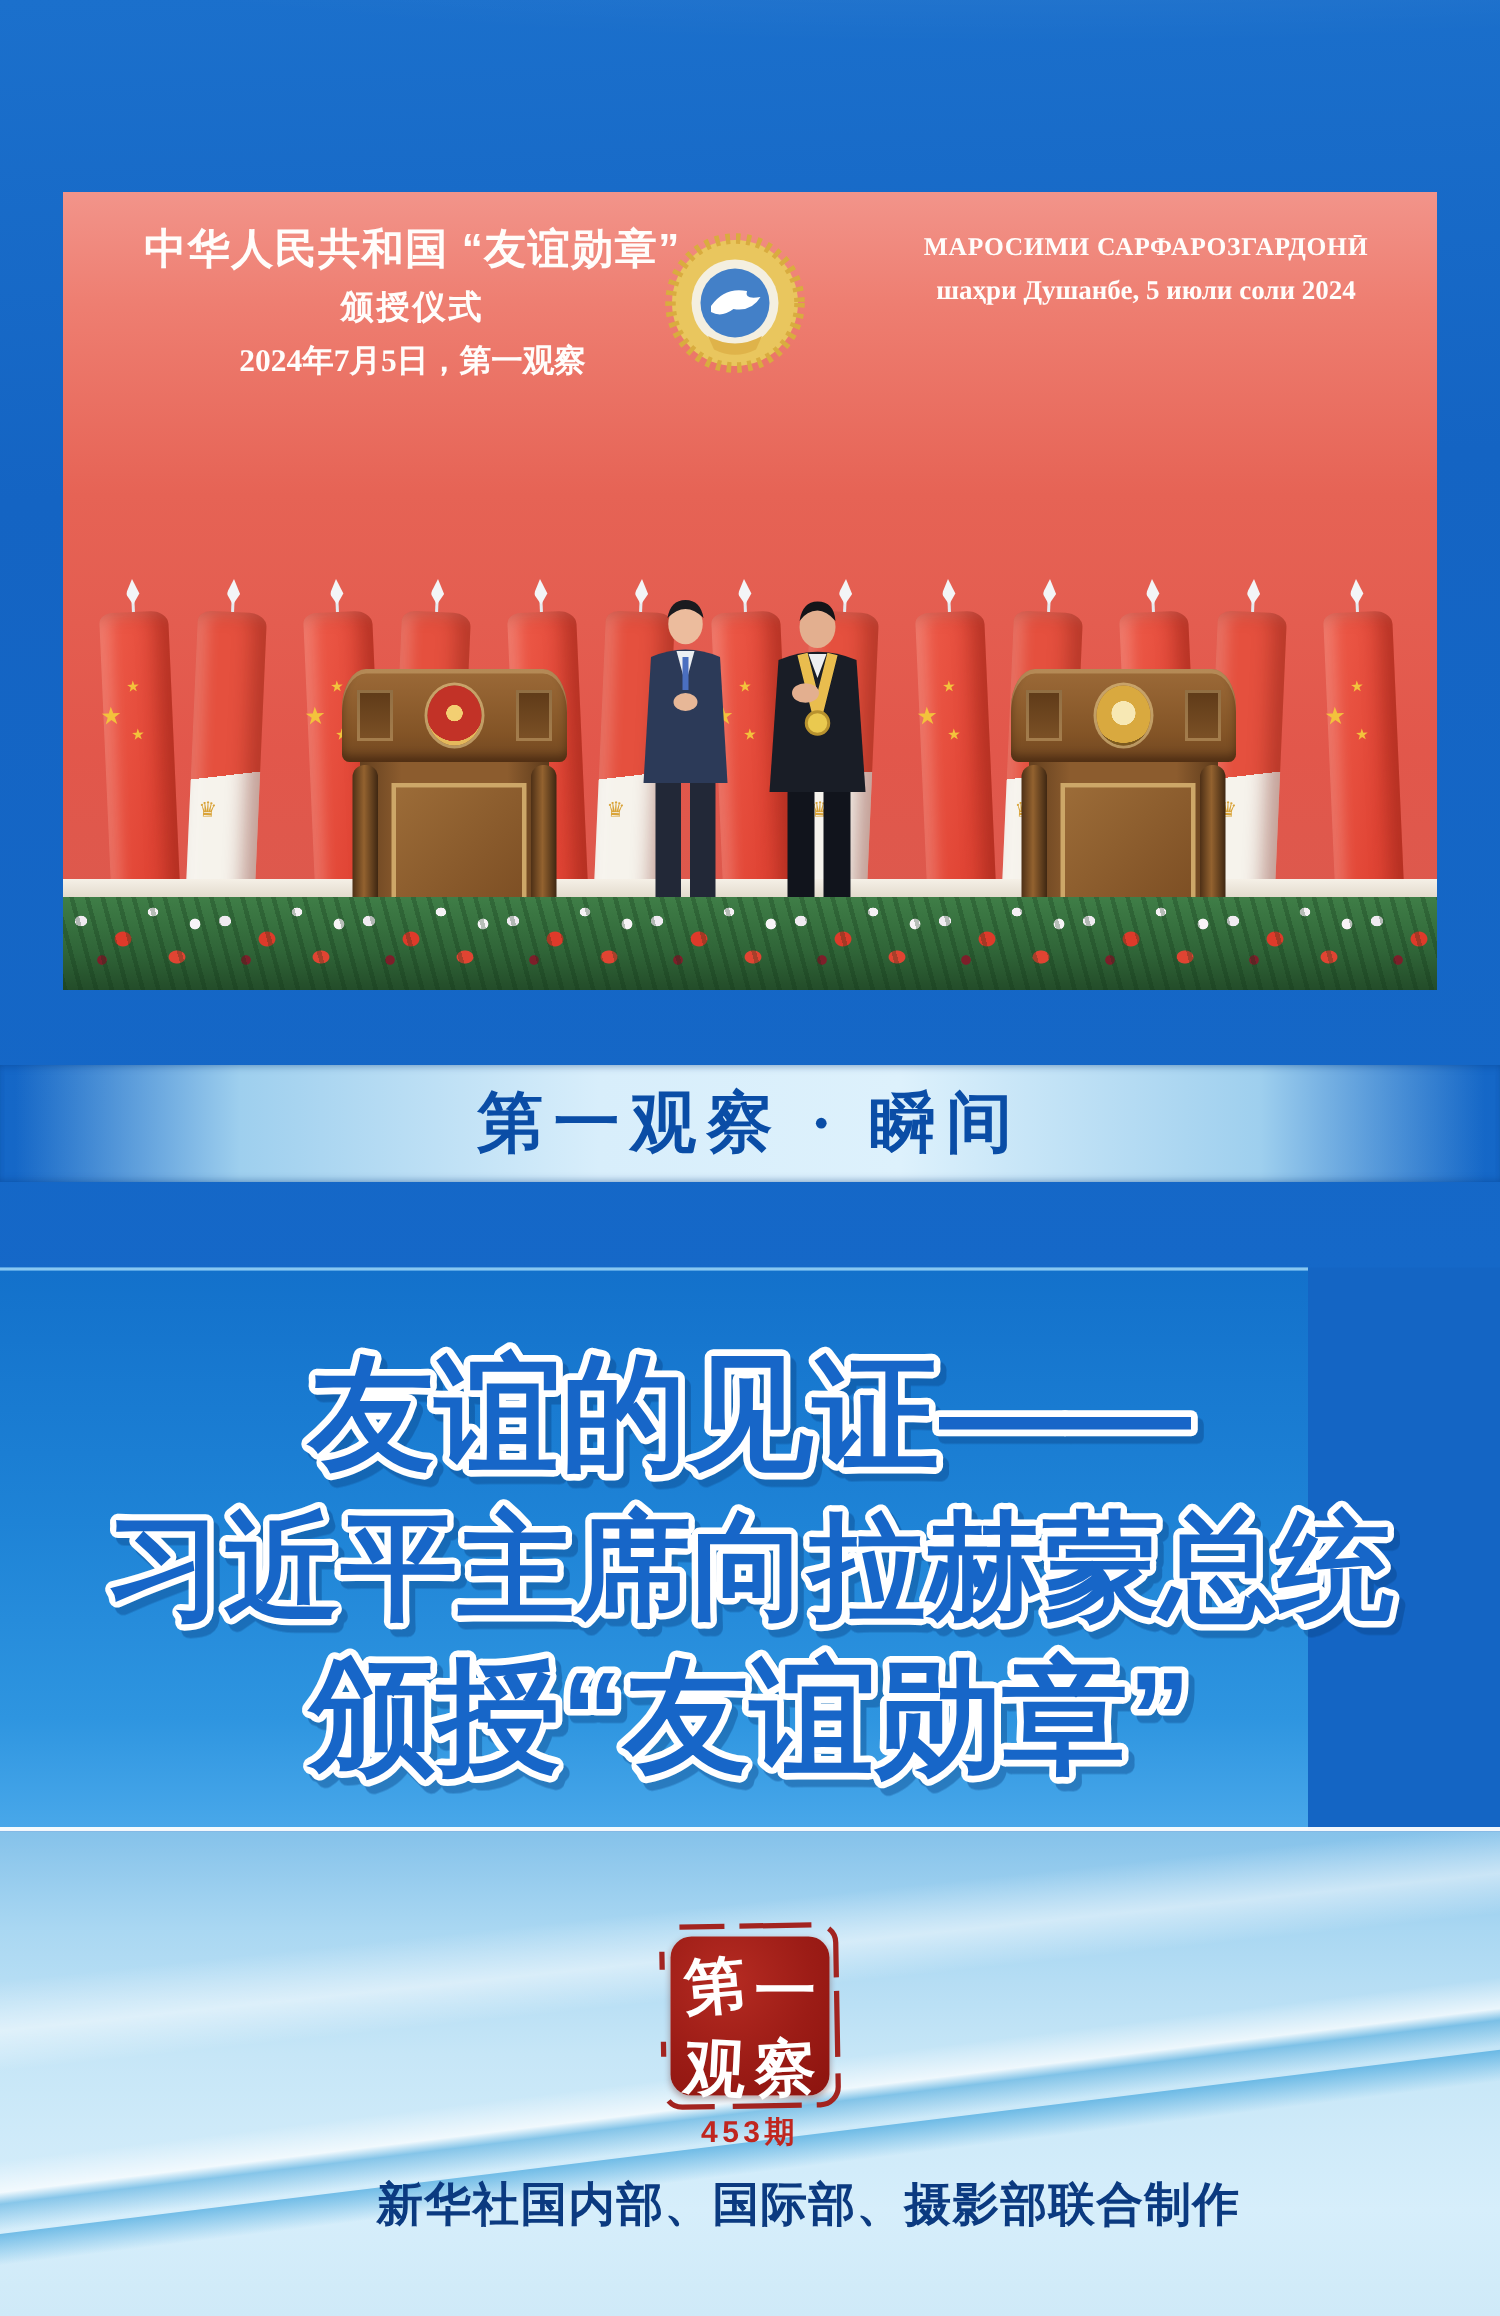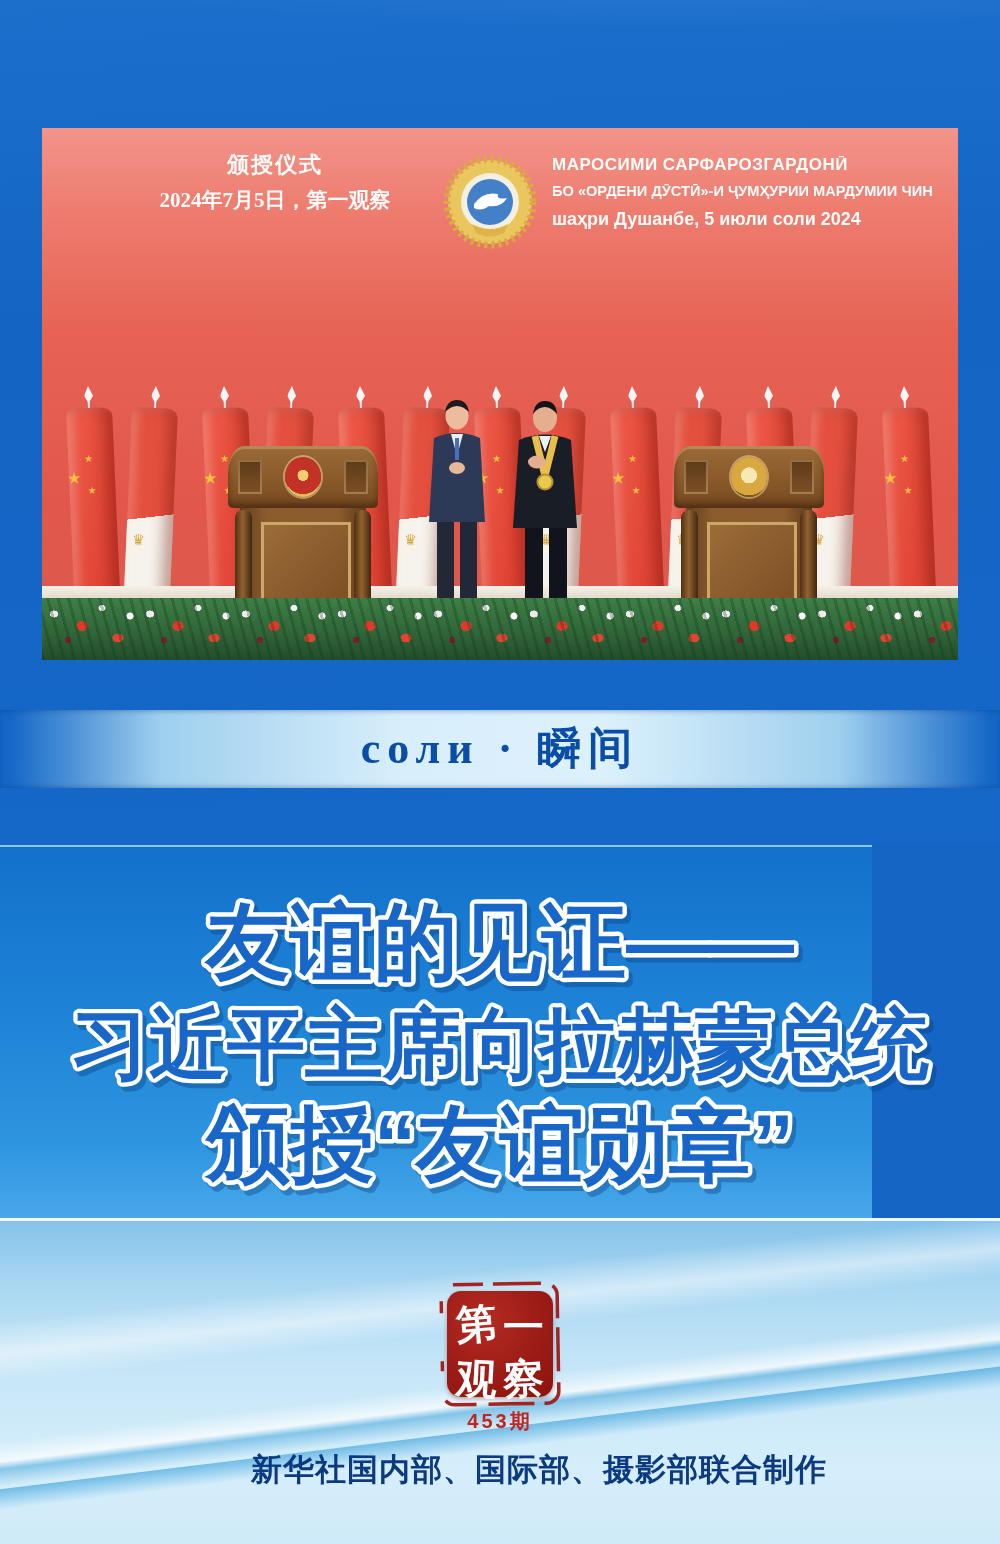--- a/index.html
+++ b/index.html
@@ -11,22 +11,22 @@
     background:linear-gradient(178deg,#1b70cc 0%,#1464c3 38%,#1568c8 100%);}
   .top-sheen{position:absolute;left:0;top:0;width:1000px;height:220px;
     background:radial-gradient(130% 95% at 68% -55%,rgba(255,255,255,.14),rgba(255,255,255,0) 72%);}
   
   .photo{position:absolute;left:42px;top:128px;width:916px;height:532px;overflow:hidden;
     background:linear-gradient(180deg,#f2948a 0%,#ee7e71 14%,#e66355 38%,#e2574b 70%,#da5a4e 100%);}
   .ph-head-left{position:absolute;left:18px;top:18px;width:430px;text-align:center;color:#fffdfb;}
   .ph-head-left .l1{font-size:28px;font-weight:700;line-height:40px;letter-spacing:1px;}
   .ph-head-left .l2{font-size:22px;font-weight:700;line-height:38px;letter-spacing:2px;}
   .ph-head-left .l3{font-family:"Liberation Serif","DejaVu Serif",serif;font-size:21px;font-weight:700;line-height:33px;}
-  .ph-head-right{position:absolute;left:510px;top:24px;width:392px;color:#fffdfb;
-    font-family:Liberation Sans, sans-serif;}
+  .ph-head-right{position:absolute;left:526px;top:24px;width:392px;text-align:center;color:#fffdfb;
+    font-family:Liberation Serif, serif;}
   .ph-head-right .l1{font-size:17px;font-weight:700;line-height:26px;letter-spacing:.5px;}
   .ph-head-right .l2{font-size:14.6px;font-weight:700;line-height:26px;}
   .ph-head-right .l3{font-size:18px;font-weight:700;line-height:30px;}
   
   .medal{position:absolute;left:400px;top:20px;width:96px;height:116px;}
   
   .flags{position:absolute;left:0;top:258px;width:916px;height:352px;}
   .flag{position:absolute;top:0;width:64px;height:352px;transform-origin:50% 0;}
   .flag .pole{position:absolute;left:31px;top:14px;width:2px;height:334px;
     background:linear-gradient(180deg,#e6eaee,#b6bec7);}
@@ -125,38 +125,38 @@
 </style>
 </head>
 <body>
 
 <div class="poster">
   <div class="top-bg"></div>
   <div class="top-sheen"></div>
 
   <div class="photo">
     <div class="ph-head-left">
+      <div class="l1">中华人民共和国 “友谊勋章”</div>
       <div class="l2">颁授仪式</div>
       <div class="l3">2024年7月5日，第一观察</div>
     </div>
 
     <div class="medal">
       <svg width="96" height="116" viewBox="0 0 96 116">
         <circle cx="48" cy="54" r="42" fill="#e9c65e"></circle>
         <circle cx="48" cy="54" r="43" fill="none" stroke="#d9ac3f" stroke-width="7" stroke-dasharray="3 4"></circle>
         <circle cx="48" cy="54" r="29" fill="#f4efe0"></circle>
         <circle cx="48" cy="54" r="23" fill="#4380c8"></circle>
         <path d="M32,56 q9,-13 24,-10 q-2,6 9,4 q-6,10 -18,8 q-8,6 -15,2 z" fill="#ffffff"></path>
         <path d="M30,76 q18,10 36,0 l-4,9 q-14,7 -28,0 z" fill="#dfb34a"></path>
       </svg>
     </div>
 
     <div class="ph-head-right">
       <div class="l1">МАРОСИМИ САРФАРОЗГАРДОНӢ</div>
-      <div class="l2">БО «ОРДЕНИ ДӮСТӢ»-И ҶУМҲУРИИ МАРДУМИИ ЧИН</div>
       <div class="l3">шаҳри Душанбе, 5 июли соли 2024</div>
     </div>
 
     <div class="flags">
         <div class="flag cn" style="left: 14px; transform: rotate(-2.5deg);">
           <div class="pole"></div>
           <div class="finial"></div>
           <div class="drape"></div>
           <span class="star s1">★</span>
           <span class="star s2">★</span>
@@ -292,21 +292,21 @@
           <rect x="118" y="138" width="18" height="110" fill="#11141c"></rect>
           <rect x="142" y="138" width="18" height="110" fill="#11141c"></rect>
         </g>
       </svg>
     </div>
 
     <div class="flowers"></div>
   </div>
 
   <div class="strip">
-    <span class="label">соли · 瞬间</span>
+    <span class="label">第一观察 · 瞬间</span>
   </div>
 
   <div class="band">
     <svg width="1000" height="373" viewBox="0 0 1000 373">
       <text class="t-shadow" x="500" y="95" dy="0.35em" text-anchor="middle" font-size="84" stroke-width="9">友谊的见证——</text>
       <text class="t-shadow" x="500" y="197" dy="0.35em" text-anchor="middle" font-size="78" stroke-width="8.5">习近平主席向拉赫蒙总统</text>
       <text class="t-shadow" x="500" y="297" dy="0.35em" text-anchor="middle" font-size="84" stroke-width="9">颁授“友谊勋章”</text>
     </svg>
   </div>
   <div class="white-line"></div>

